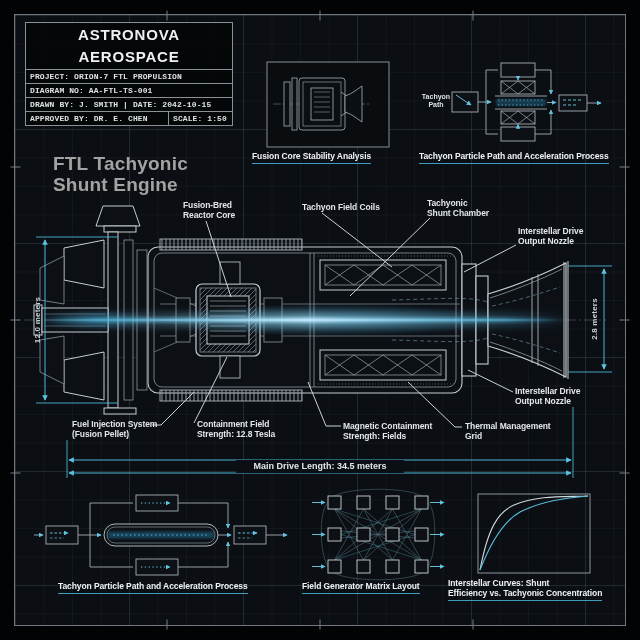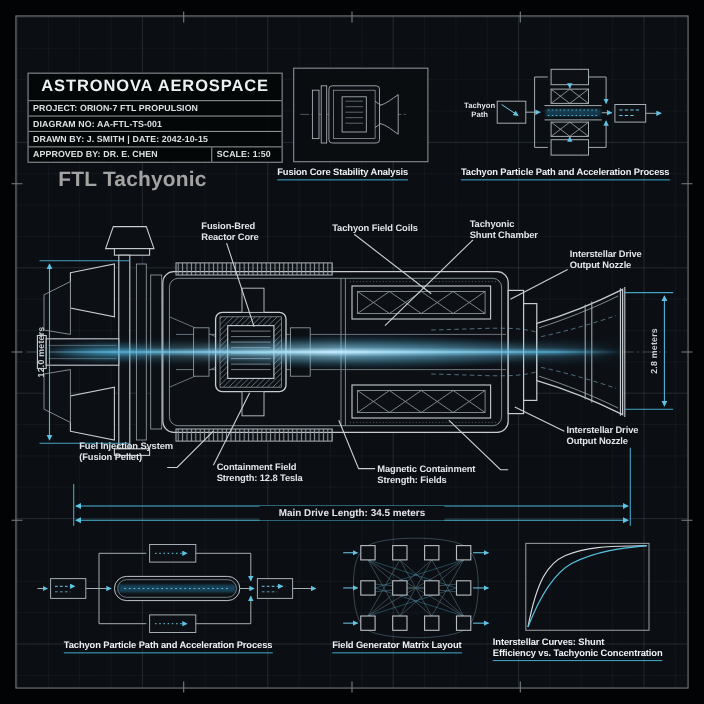--- a/index.html
+++ b/index.html
@@ -8,26 +8,26 @@
           font-family:"Liberation Sans", sans-serif; }
   .frame { position:absolute; left:14px; top:14px; width:612px; height:612px;
            border:1px solid #70777c; background-color:#0b0e12;
            background-image:
              linear-gradient(rgba(145,175,195,0.12) 1px, transparent 1px),
              linear-gradient(90deg, rgba(145,175,195,0.12) 1px, transparent 1px),
              linear-gradient(rgba(145,175,195,0.055) 1px, transparent 1px),
              linear-gradient(90deg, rgba(145,175,195,0.055) 1px, transparent 1px);
            background-size:114px 114px,114px 114px,28.5px 28.5px,28.5px 28.5px; z-index:1; }
   svg.overlay { position:absolute; left:0; top:0; z-index:2; }
-  .tblock { position:absolute; left:25px; top:22px; width:232px; border:1px solid #8b9196;
-            background:rgba(4,6,8,0.92); z-index:4; color:#dde1e4;margin-top:44px; }
+  .tblock { position:absolute; left:25px; top:22px; width:208px; border:1px solid #8b9196;
+            background:rgba(4,6,8,0.92); z-index:4; color:#dde1e4; }
   .tblock .company { font-weight:bold; font-size:15px; line-height:22px; text-align:center;
                      letter-spacing:0.8px; padding:1px 2px; color:#eef1f3; }
   .tblock .row { border-top:1px solid #8b9196; font-weight:bold; font-size:8px; line-height:9px;
-                 padding:2px 4px; letter-spacing:0.1px; white-space:nowrap; }
+                 padding:2px 4px; letter-spacing:0.1px; white-space:nowrap;font-family:Liberation Mono, monospace; }
   .tblock .row.split { display:flex; padding:0; }
   .tblock .row.split .c1 { flex:1; padding:2px 4px; }
   .tblock .row.split .c2 { width:64px; border-left:1px solid #8b9196; padding:2px 4px; }
   .main-title { position:absolute; left:53px; top:153px; font-weight:bold; font-size:19px;
                 line-height:21px; color:#a3a3a3; letter-spacing:0.2px; z-index:3; }
   .label { position:absolute; font-weight:bold; font-size:8.5px; line-height:10px;
            color:#e2e6e9; letter-spacing:-0.1px; white-space:nowrap; z-index:3; }
   .caption { position:absolute; text-align:left; font-weight:bold; font-size:8.5px;
              line-height:10px; color:#eef2f4; z-index:3; letter-spacing:-0.1px; }
   .caption .u { display:inline-block; padding-bottom:2px; border-bottom:1px solid #3e9cbe; }
@@ -303,20 +303,21 @@
     <div class="row">DIAGRAM NO: AA-FTL-TS-001</div>
     <div class="row">DRAWN BY: J. SMITH | DATE: 2042-10-15</div>
     <div class="row split">
       <div class="c1">APPROVED BY: DR. E. CHEN</div>
       <div class="c2">SCALE: 1:50</div>
     </div>
   </div>
 
   <div class="main-title">
     <div>FTL Tachyonic</div>
+    <div>Shunt Engine</div>
   </div>
 
   <div class="label" style="left:183px;top:200px">
     <div>Fusion-Bred</div>
       <div>Reactor Core</div>
     </div>
   <div class="label" style="left:302px;top:202px">
     <div>Tachyon Field Coils</div>
     </div>
   <div class="label" style="left:427px;top:198px">
@@ -324,31 +325,35 @@
       <div>Shunt Chamber</div>
     </div>
   <div class="label" style="left:518px;top:226px">
     <div>Interstellar Drive</div>
       <div>Output Nozzle</div>
     </div>
   <div class="label" style="left:515px;top:386px">
     <div>Interstellar Drive</div>
       <div>Output Nozzle</div>
     </div>
-  <div class="label" style="left:72px;top:400px">
+  <div class="label" style="left:72px;top:419px">
     <div>Fuel Injection System</div>
       <div>(Fusion Pellet)</div>
     </div>
   <div class="label" style="left:197px;top:419px">
     <div>Containment Field</div>
       <div>Strength: 12.8 Tesla</div>
     </div>
   <div class="label" style="left:343px;top:421px">
     <div>Magnetic Containment</div>
       <div>Strength: Fields</div>
+    </div>
+  <div class="label" style="left:465px;top:421px">
+    <div>Thermal Management</div>
+      <div>Grid</div>
     </div>
 
   <div class="dim-v" style="left:6px;top:315px;width:64px">12.0 meters</div>
   <div class="dim-v" style="left:567px;top:314px;width:56px">2.8 meters</div>
   <div class="dim-h">Main Drive Length: 34.5 meters</div>
 
   <div class="caption" style="left:252px;top:151px;width:152px">
     <span class="u">Fusion Core Stability Analysis</span></div>
   <div class="caption" style="left:419px;top:151px;width:196px">
     <span class="u">Tachyon Particle Path and Acceleration Process</span></div>

